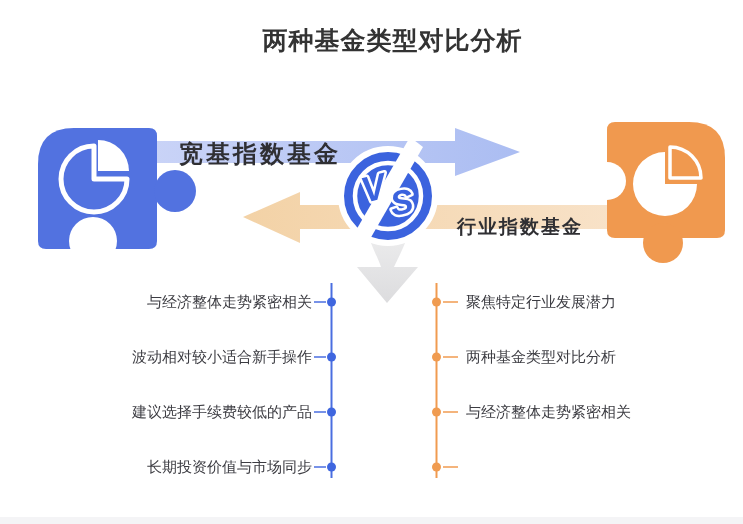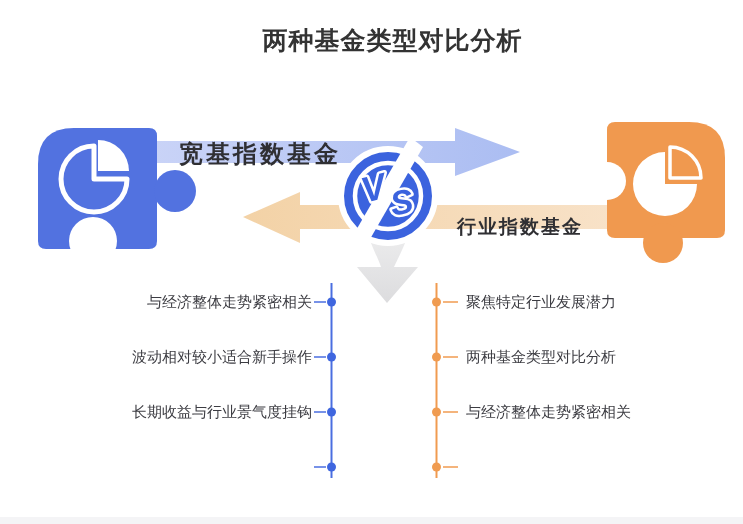--- a/index.html
+++ b/index.html
@@ -110,21 +110,22 @@
   </svg>
 
   <div class="title">两种基金类型对比分析</div>
 
   <div class="arrow-label broad">宽基指数基金</div>
   <div class="arrow-label sector">行业指数基金</div>
 
   <div class="col col-left">
     <div class="row">与经济整体走势紧密相关</div>
     <div class="row">波动相对较小适合新手操作</div>
-    <div class="row">长期收益与行业景气度挂钩</div>
+    <div class="row">建议选择手续费较低的产品</div>
+    <div class="row">长期投资价值与市场同步</div>
   </div>
 
   <div class="col col-right">
     <div class="row">聚焦特定行业发展潜力</div>
     <div class="row">两种基金类型对比分析</div>
     <div class="row">与经济整体走势紧密相关</div>
   </div>
 
 </div>
 

